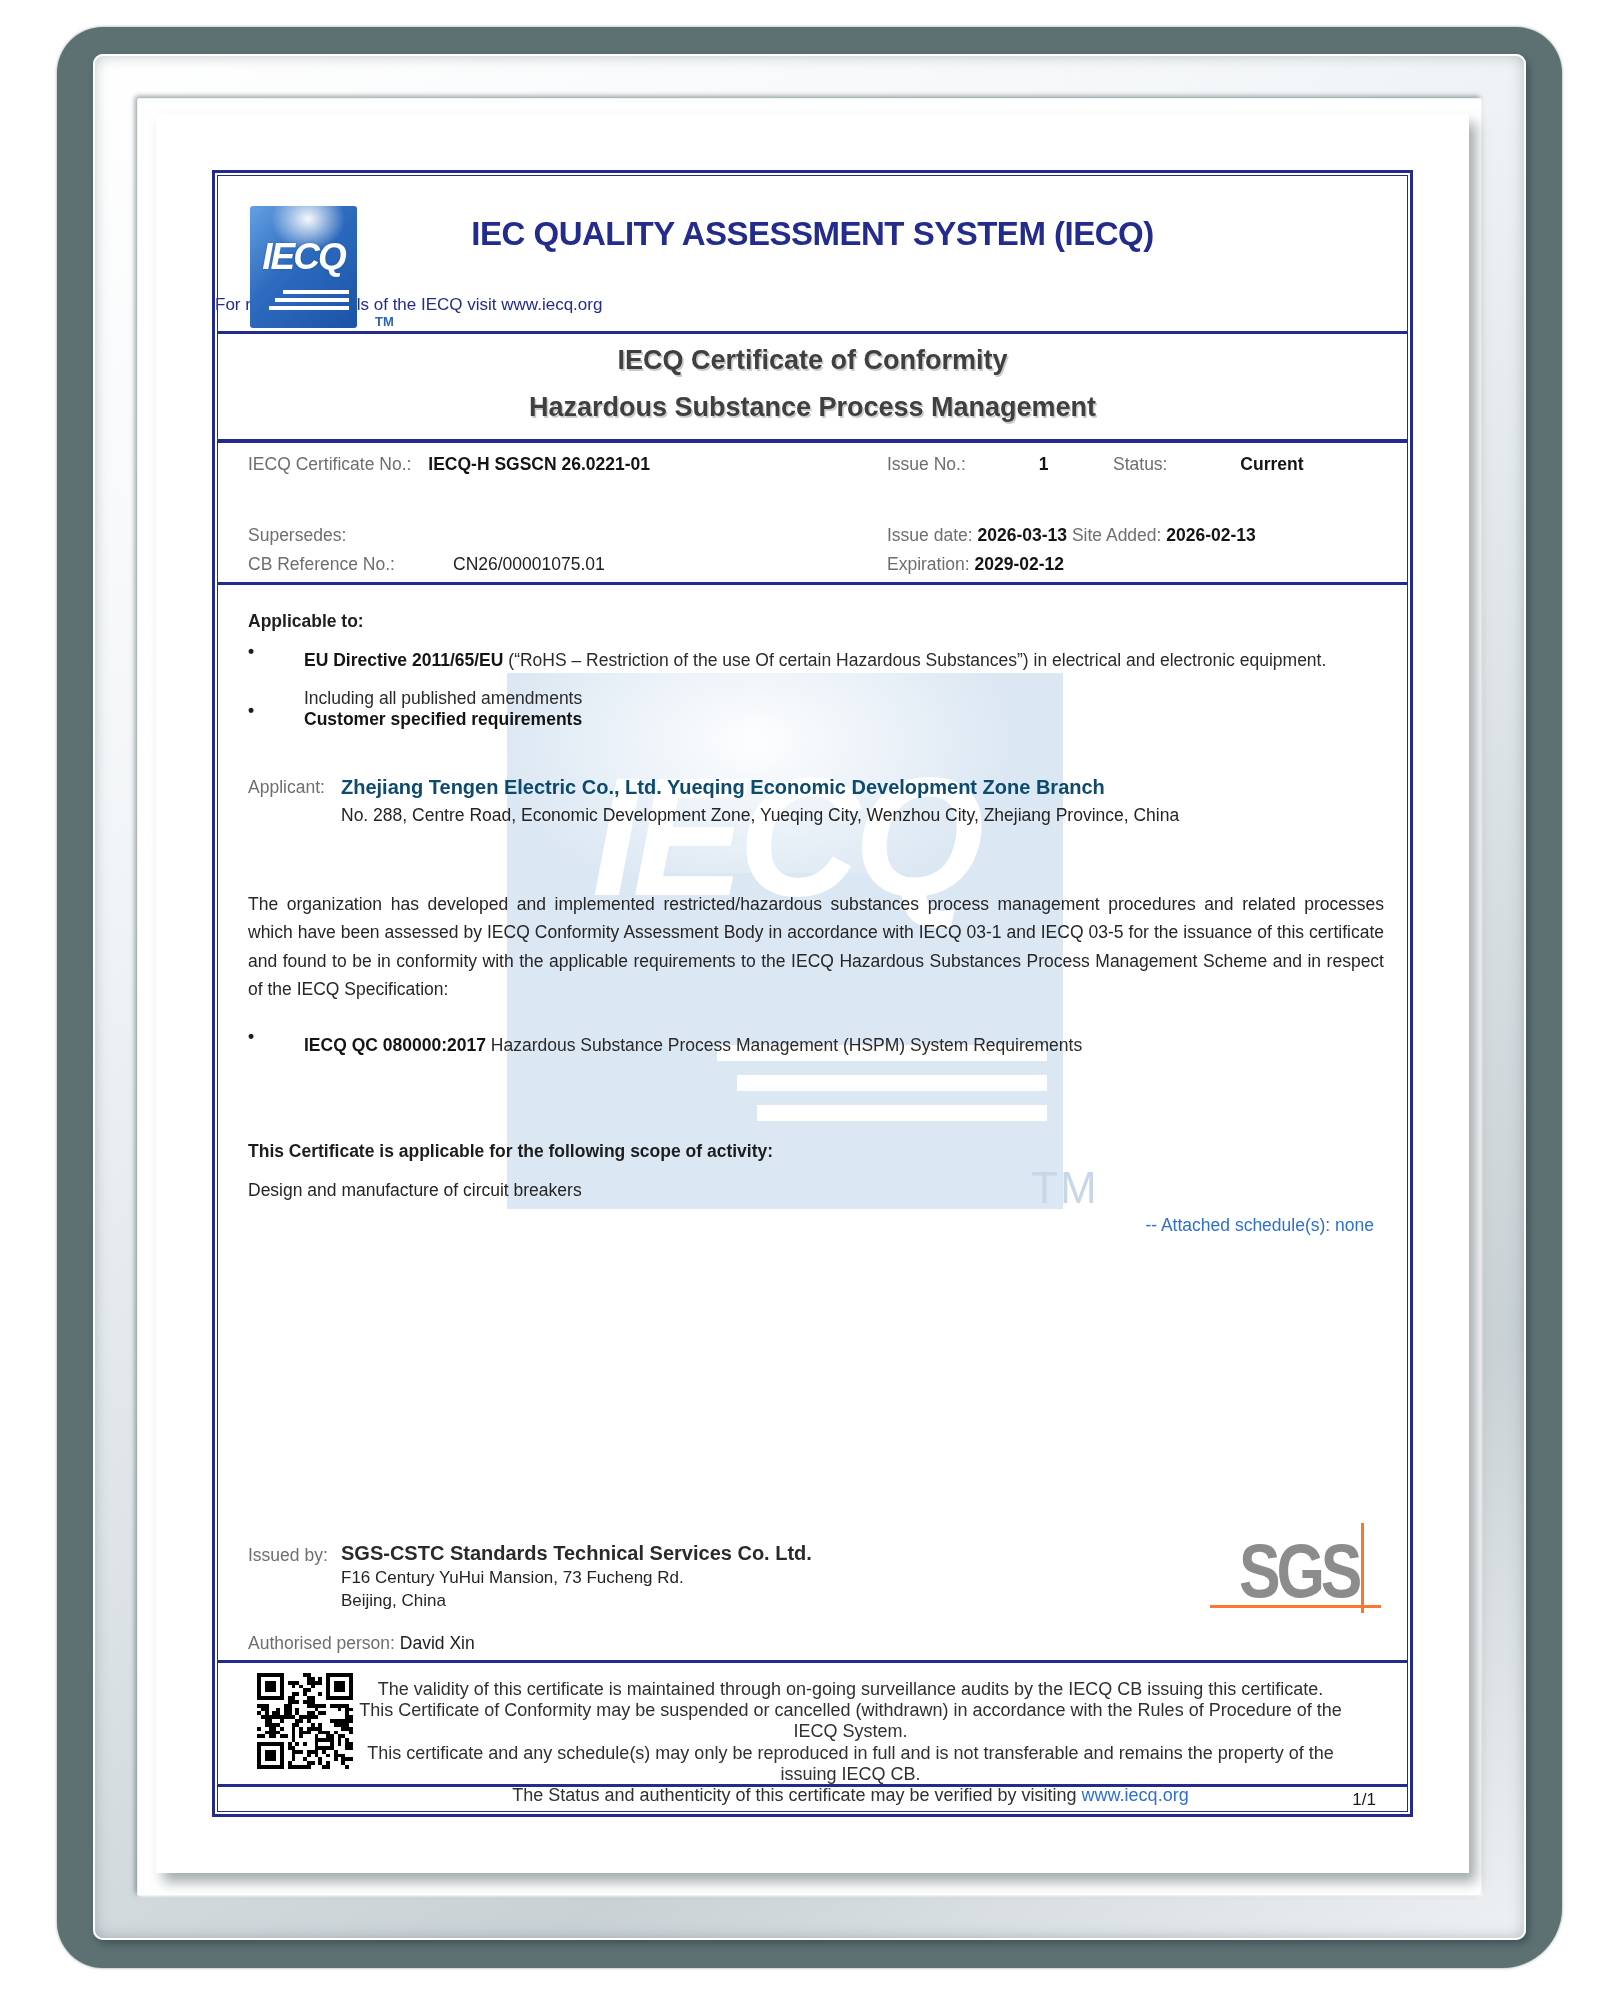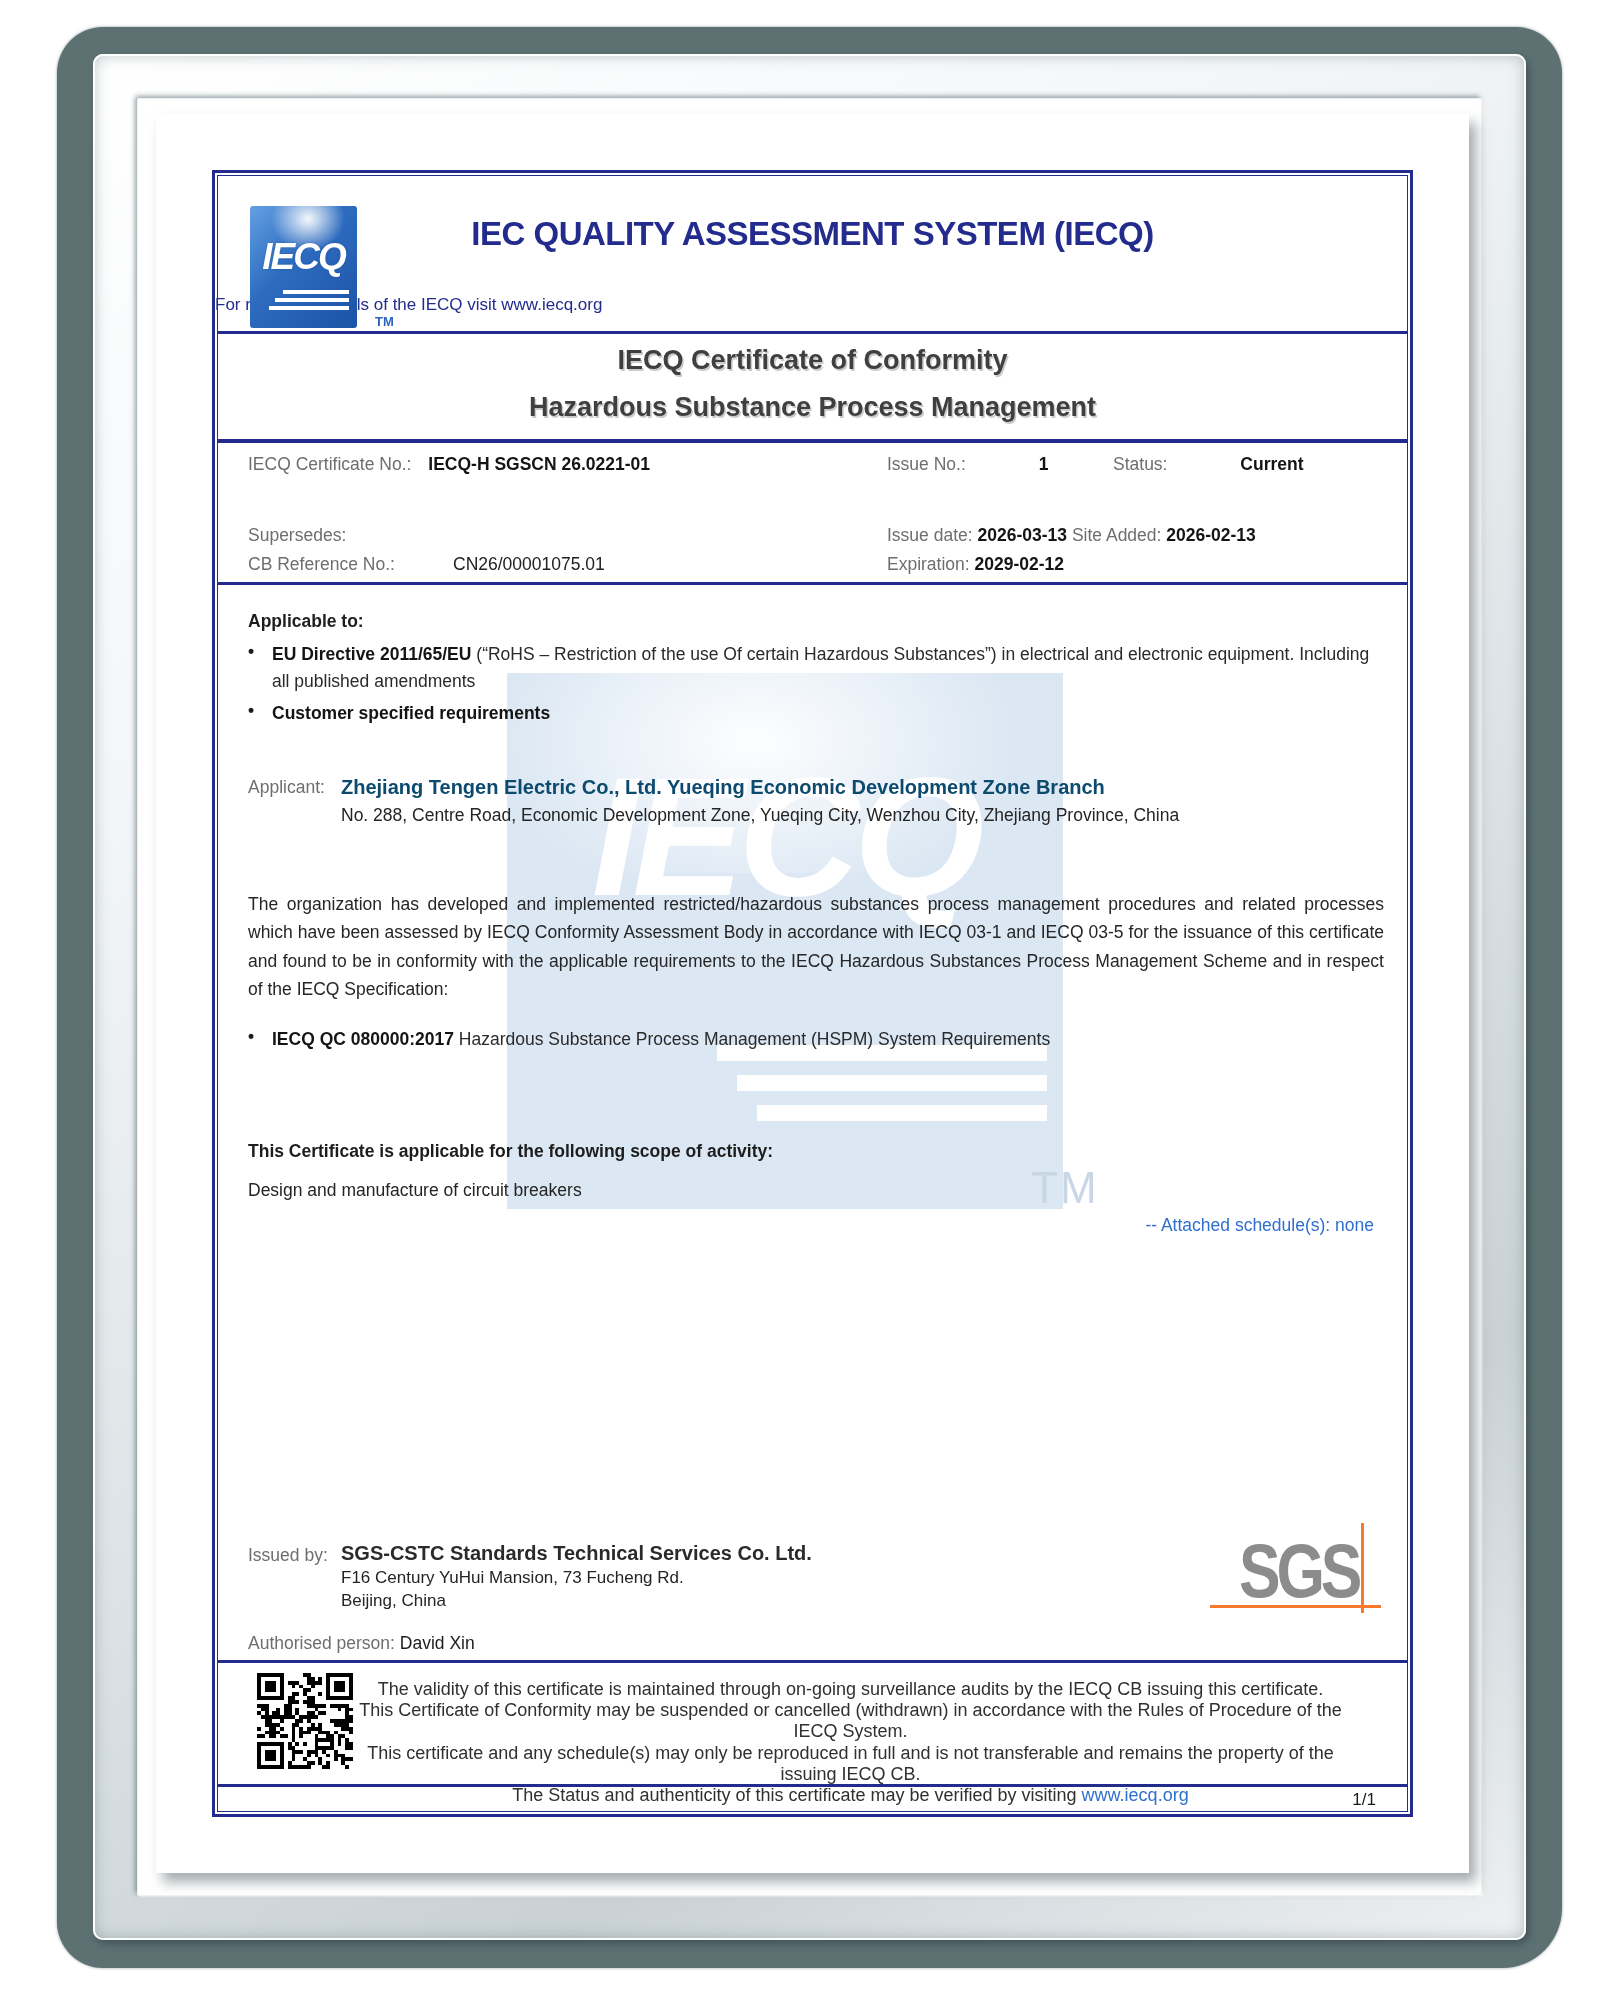--- a/index.html
+++ b/index.html
@@ -69,21 +69,21 @@
   .addbox .bval { color:#2f6fd0; }
   .row-sup-a { left:33px; top:352px; } .row-sup-b { left:672px; top:352px; }
   .row-cb-a { left:33px; top:381px; } .cb-val { position:absolute; left:238px; top:381px; color:#222; }
   .row-cb-b { left:672px; top:381px; }
 
   
   .applicable-h { left:33px; top:438px; font-weight:bold; color:#1d1d1d; }
   .bullet-row { left:33px; width:1140px; display:flex; z-index:1; }
   .dot { width:24px; font-weight:bold; color:#1d1d1d; }
   .b1 { top:468px; } .b2 { top:527px; } .spec { top:853px; }
-  .bullet-text { flex:1; line-height:27px; color:#2a2a2a; }
+  .bullet-text { flex:1; line-height:38px; color:#2a2a2a;margin-left:32px; }
   .bullet-text b { color:#141414; }
 
   
   .applicant-label { left:33px; top:604px; color:#6e6e6e; }
   .applicant-block { left:126px; top:601px; width:1048px; z-index:1; }
   .applicant-name { font-size:20px; font-weight:bold; color:#0c4a6e; line-height:26px; }
   .applicant-addr { margin-top:3px; font-size:17.5px; color:#242424; line-height:25px; }
 
   .paragraph { left:33px; top:717px; width:1136px; text-align:justify; line-height:28.4px; color:#262626; z-index:1; }
 

